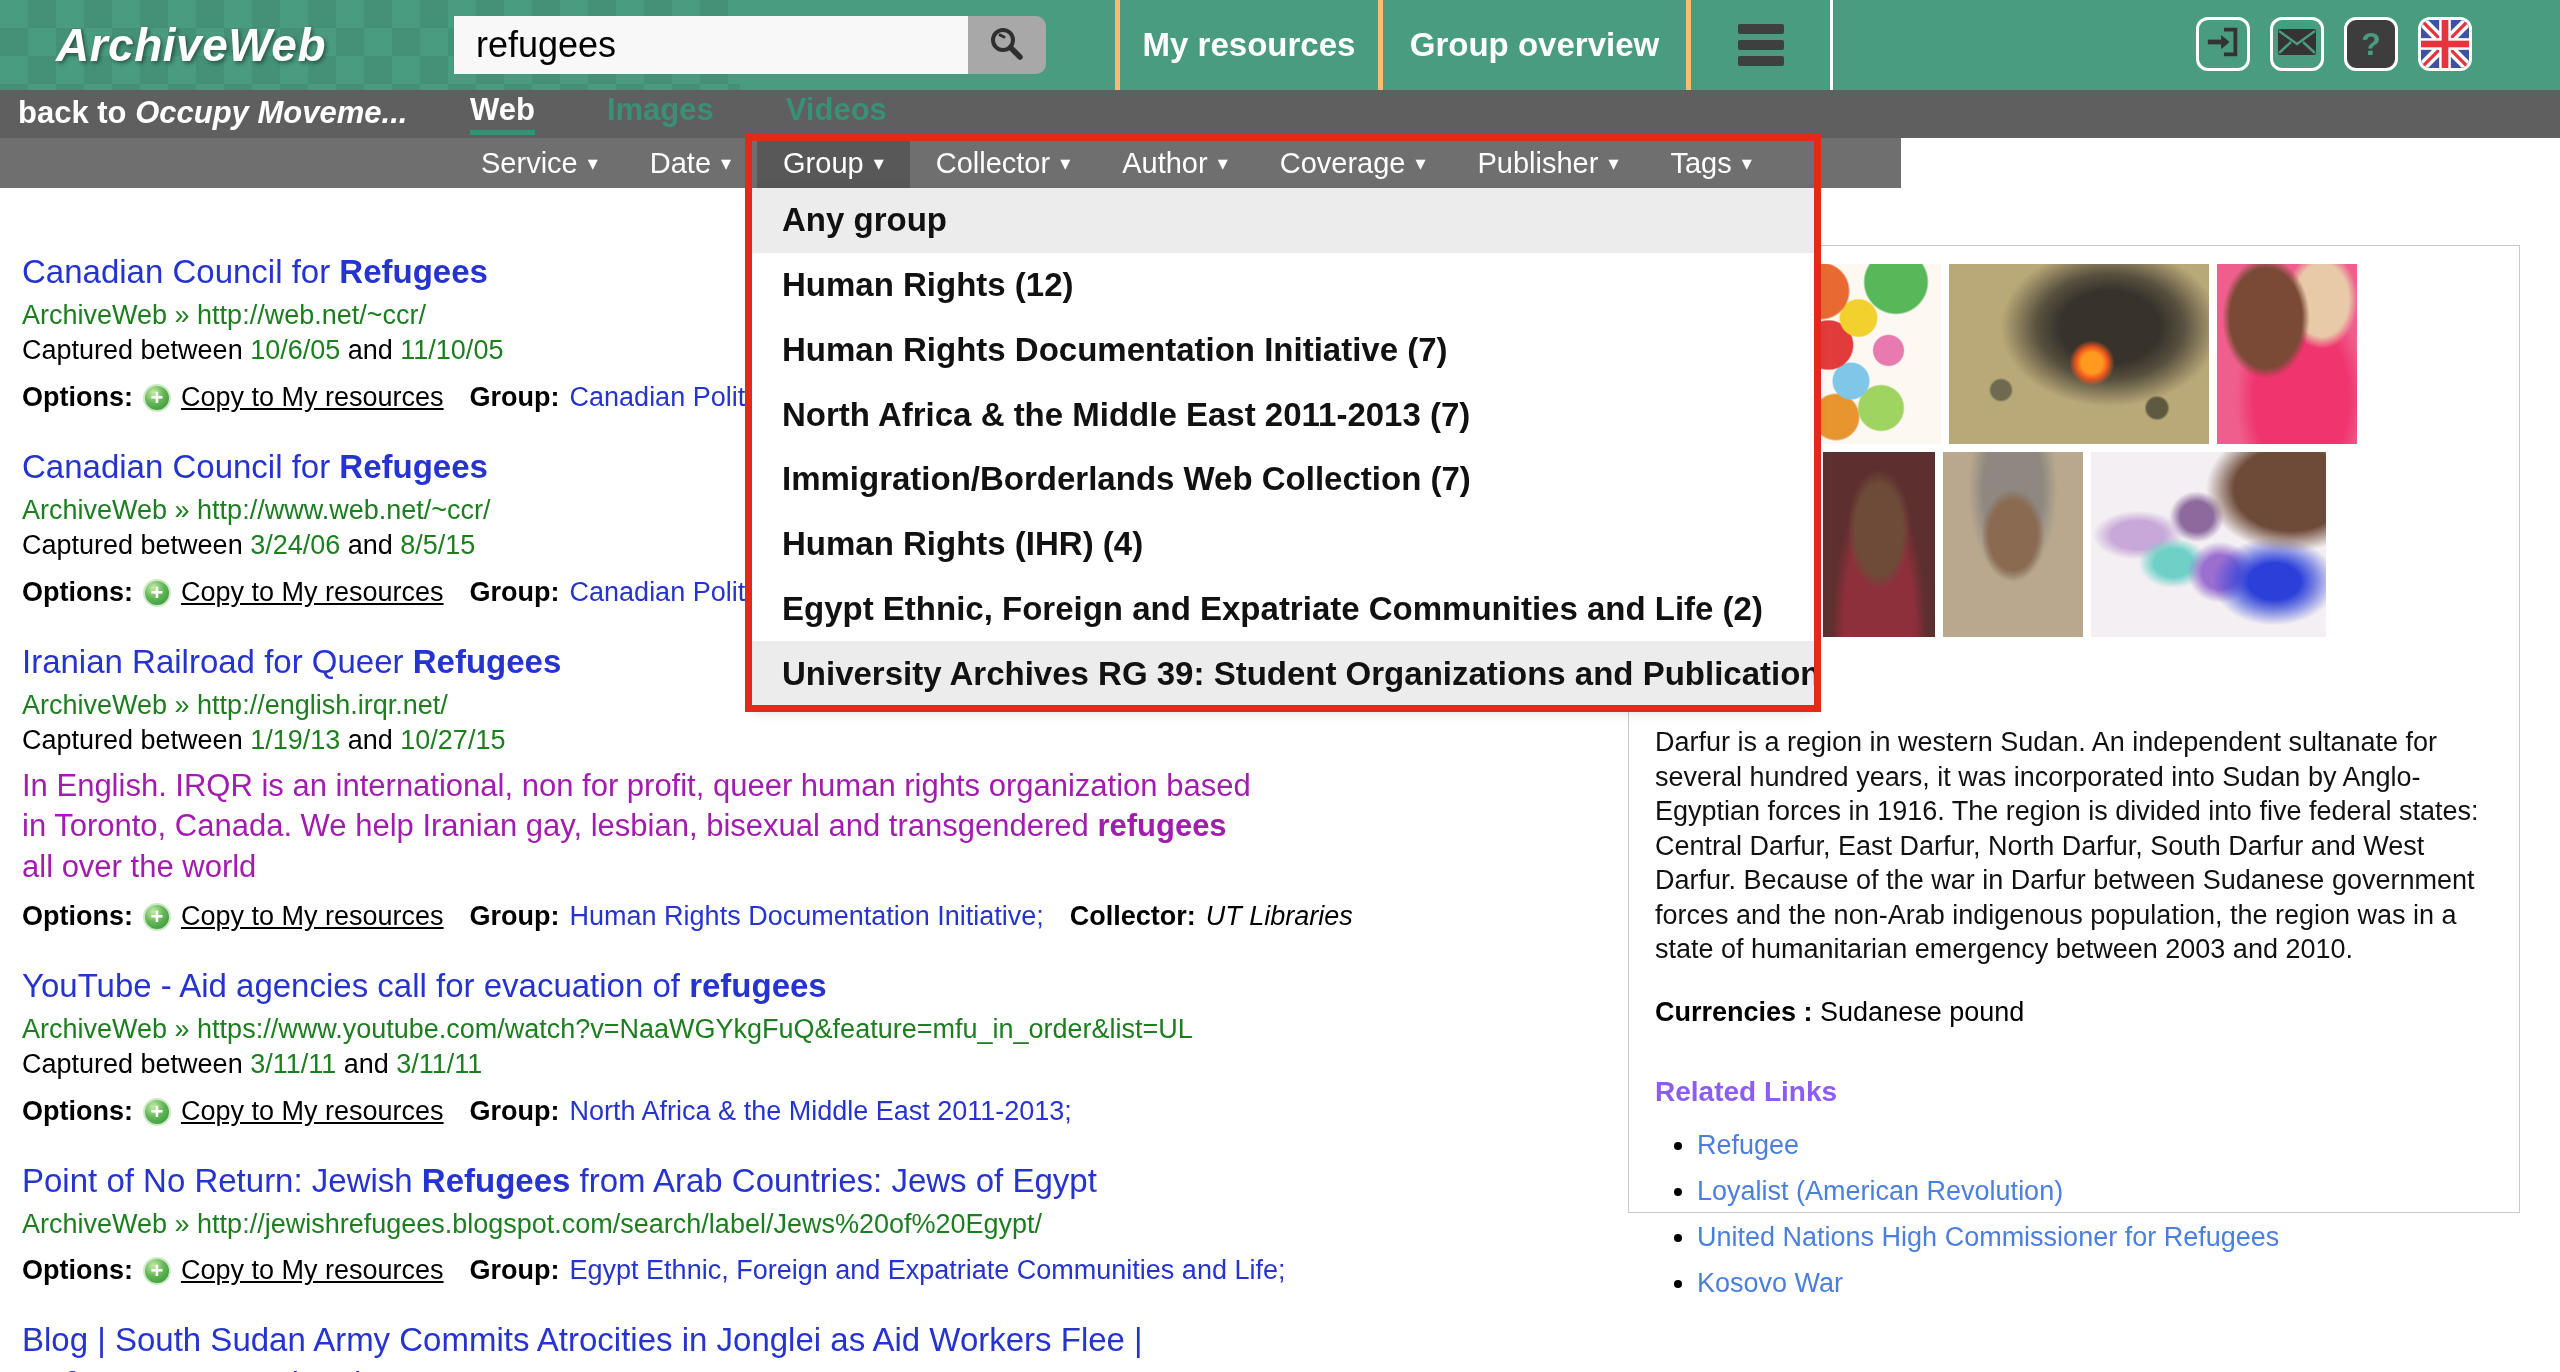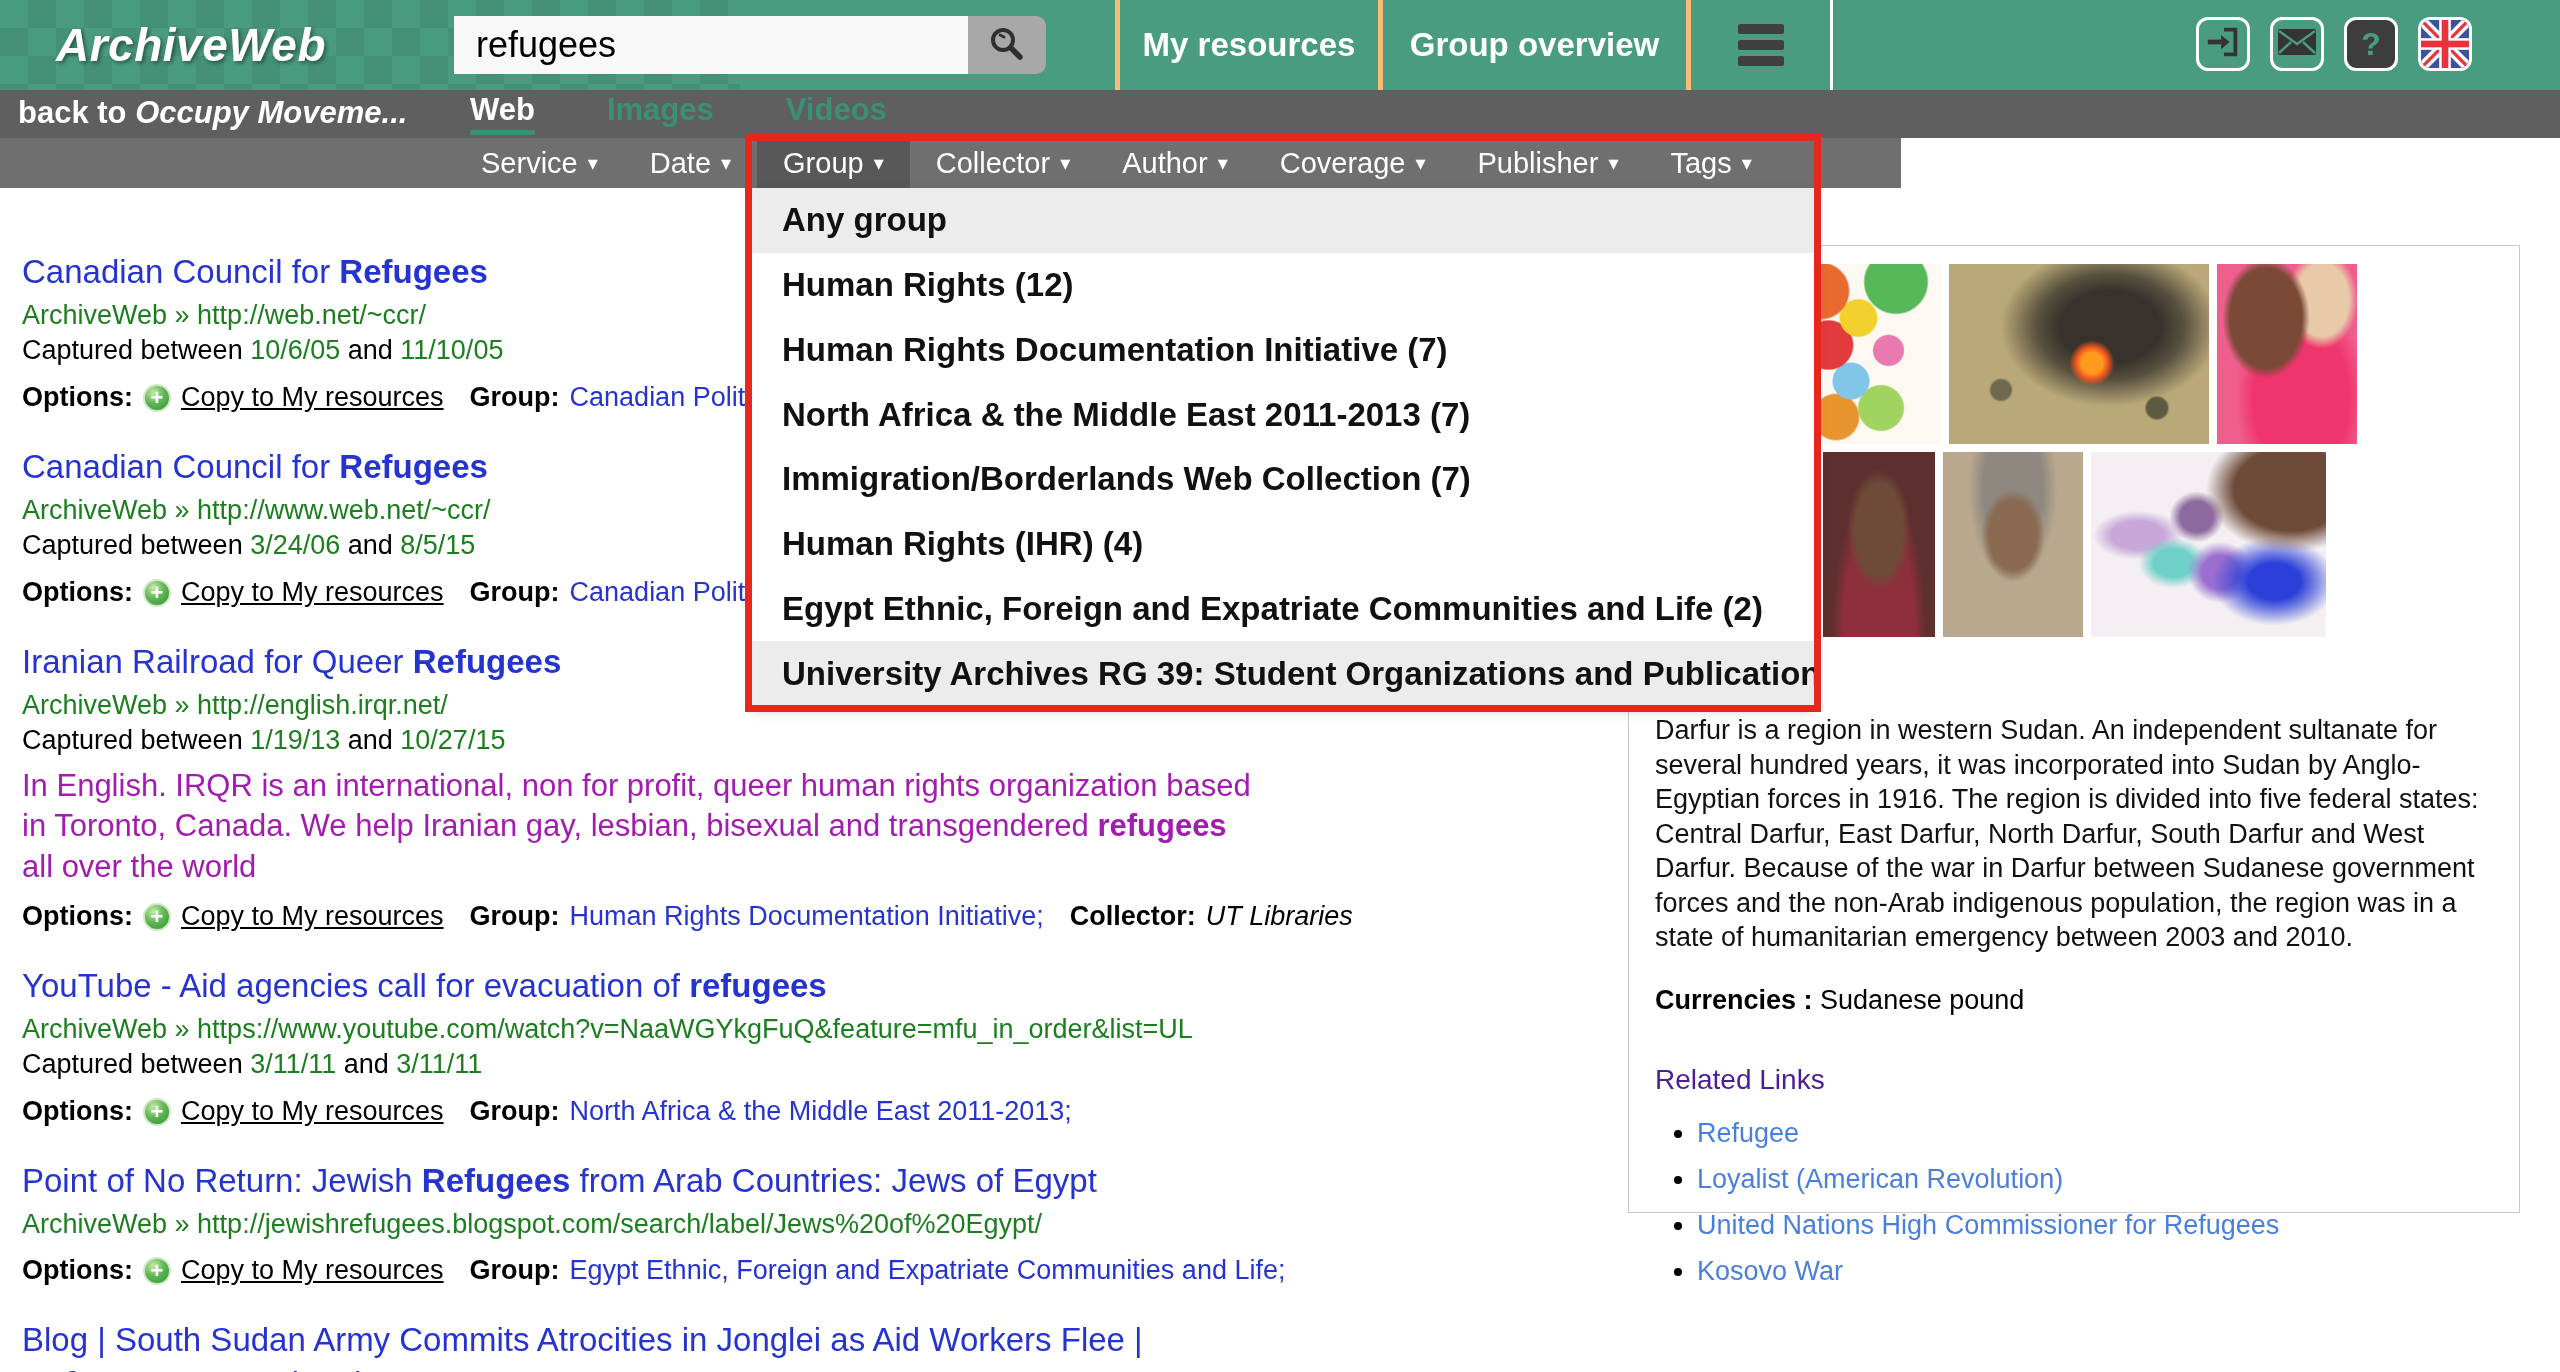--- a/index.html
+++ b/index.html
@@ -153,24 +153,24 @@
   .img5{width:235px;height:185px;
     background:
       radial-gradient(ellipse at 85% 20%, #6e4a38 0 20%, transparent 30%),
       radial-gradient(ellipse at 78% 70%, #2b3fd9 0 10%, rgba(43,63,217,.6) 16%, transparent 24%),
       radial-gradient(ellipse at 55% 65%, #9b6fd0 0 10%, transparent 18%),
       radial-gradient(ellipse at 35% 60%, #6fd0c8 0 9%, transparent 16%),
       radial-gradient(ellipse at 20% 45%, #c8a8d8 0 10%, transparent 17%),
       radial-gradient(ellipse at 45% 35%, #8d6a9e 0 9%, transparent 15%),
       #f3eff2;}
   .ib-heading{font-size:36px;font-weight:bold;color:#111;margin-top:28px;}
-  .ib-para{font-size:27px;color:#111;line-height:1.28;margin-top:6px;}
+  .ib-para{font-size:27px;color:#111;line-height:1.28;margin-top:18px;}
   .ib-curr{font-size:27px;color:#000;margin-top:30px;}
   .ib-curr b{font-weight:bold;}
-  .ib-related{font-size:28px;font-weight:normal;color:#4c1d95;margin-top:48px;}
+  .ib-related{font-size:28px;font-weight:bold;color:#8b5cf6;margin-top:48px;}
   .ib-links{margin:22px 0 0 0;padding-left:42px;}
   .ib-links li{margin-bottom:15px;color:#000;font-size:27px;}
   .ib-links a{color:#4a7fdd;text-decoration:none;cursor:pointer;font-size:27px;}
 </style>
 </head>
 <body>
 
 <div class="topbar">
   <div class="checker"></div>
   <div class="logo">ArchiveWeb</div>

